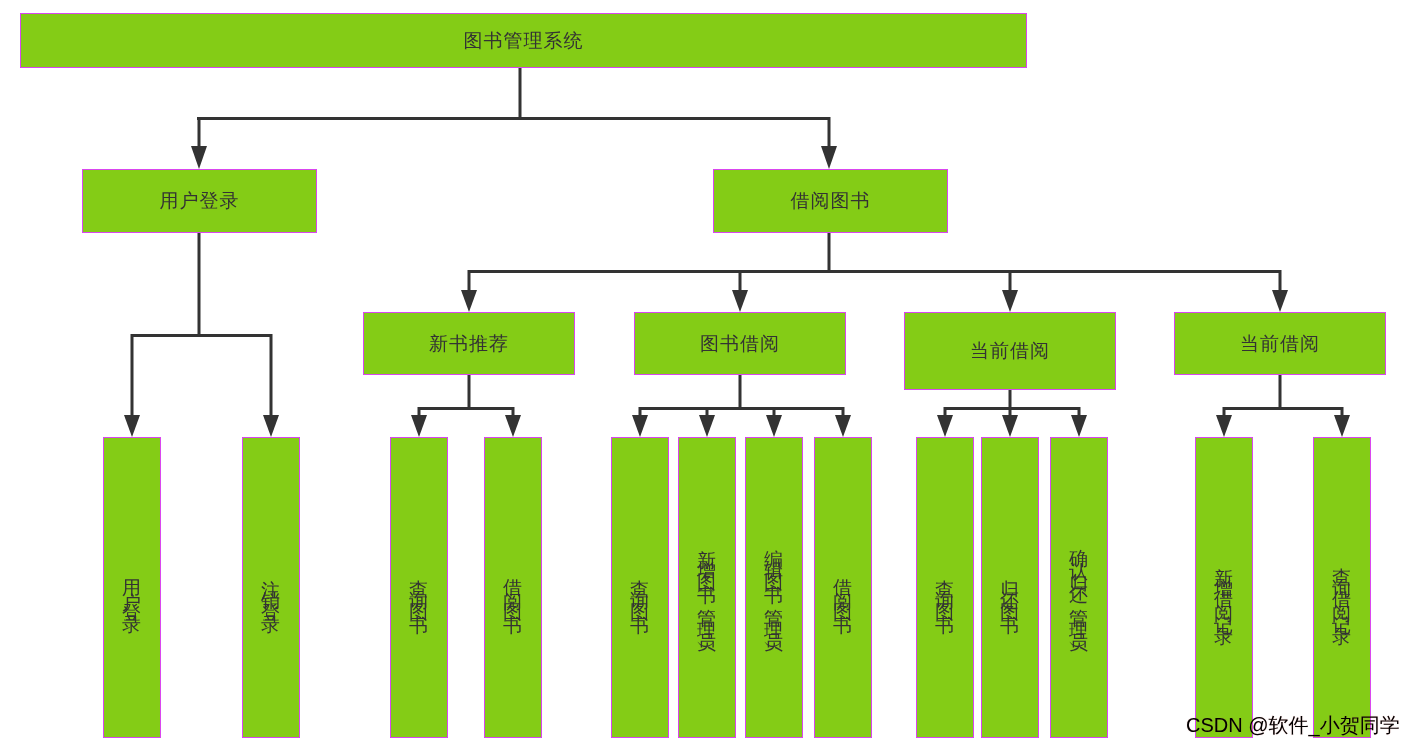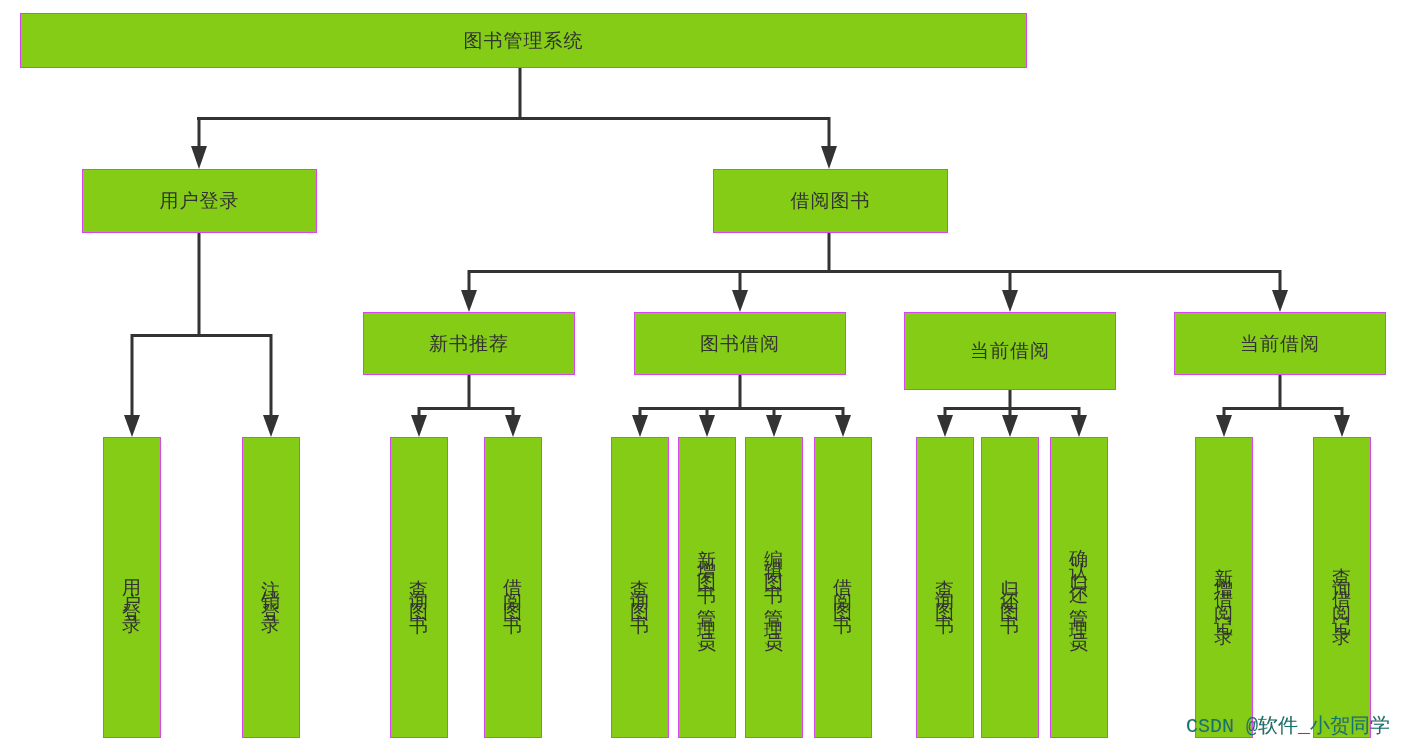--- a/index.html
+++ b/index.html
@@ -27,24 +27,23 @@
     text-orientation:mixed;
     font-size:19px;
     letter-spacing:12px;
     line-height:1;
     white-space:nowrap;
   }
   .watermark{
     position:absolute;
     left:1186px;top:712px;
     font-size:20px;
-    color:#0f766e;
+    color:#000000;
     text-shadow:0 0 1px rgba(224,96,96,0.45);
     white-space:nowrap;
-    font-family:Liberation Mono, monospace;
   }
 </style>
 </head>
 <body>
 
 <div id="stage">
 
   <svg id="connector-layer" viewBox="0 0 1405 747" xmlns="http://www.w3.org/2000/svg">
     <g stroke="#333333" stroke-width="3" fill="none">
 

